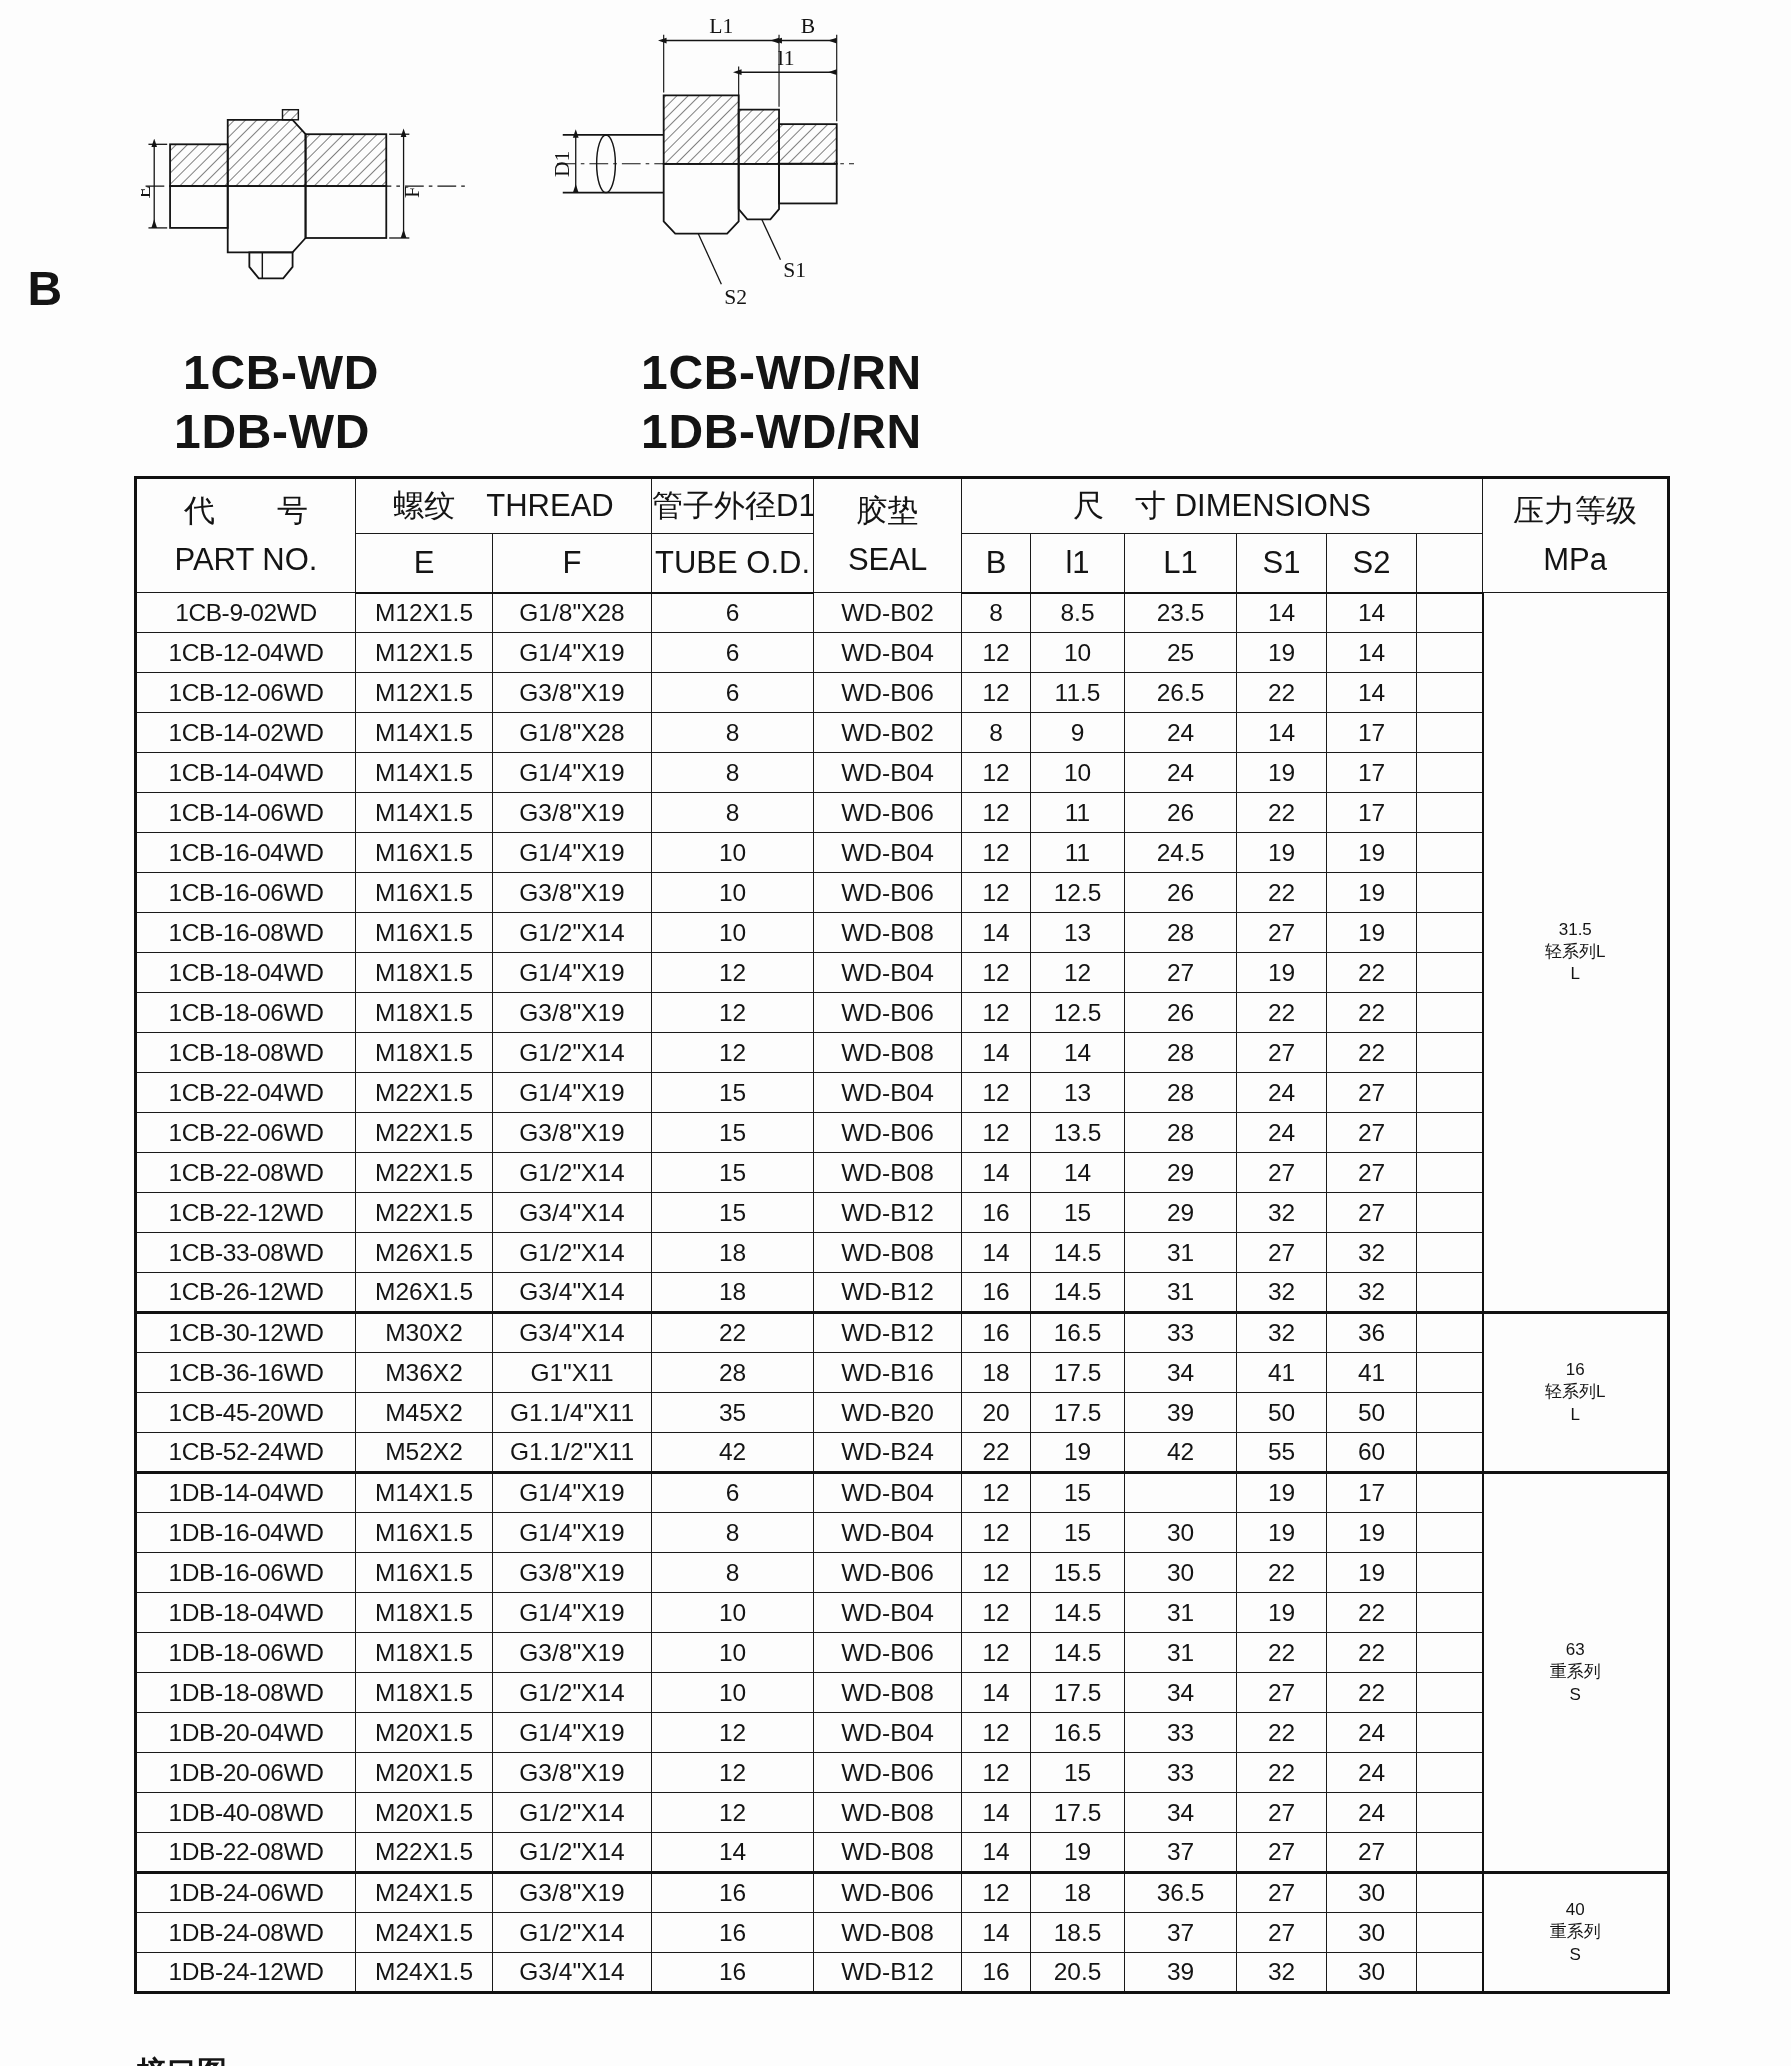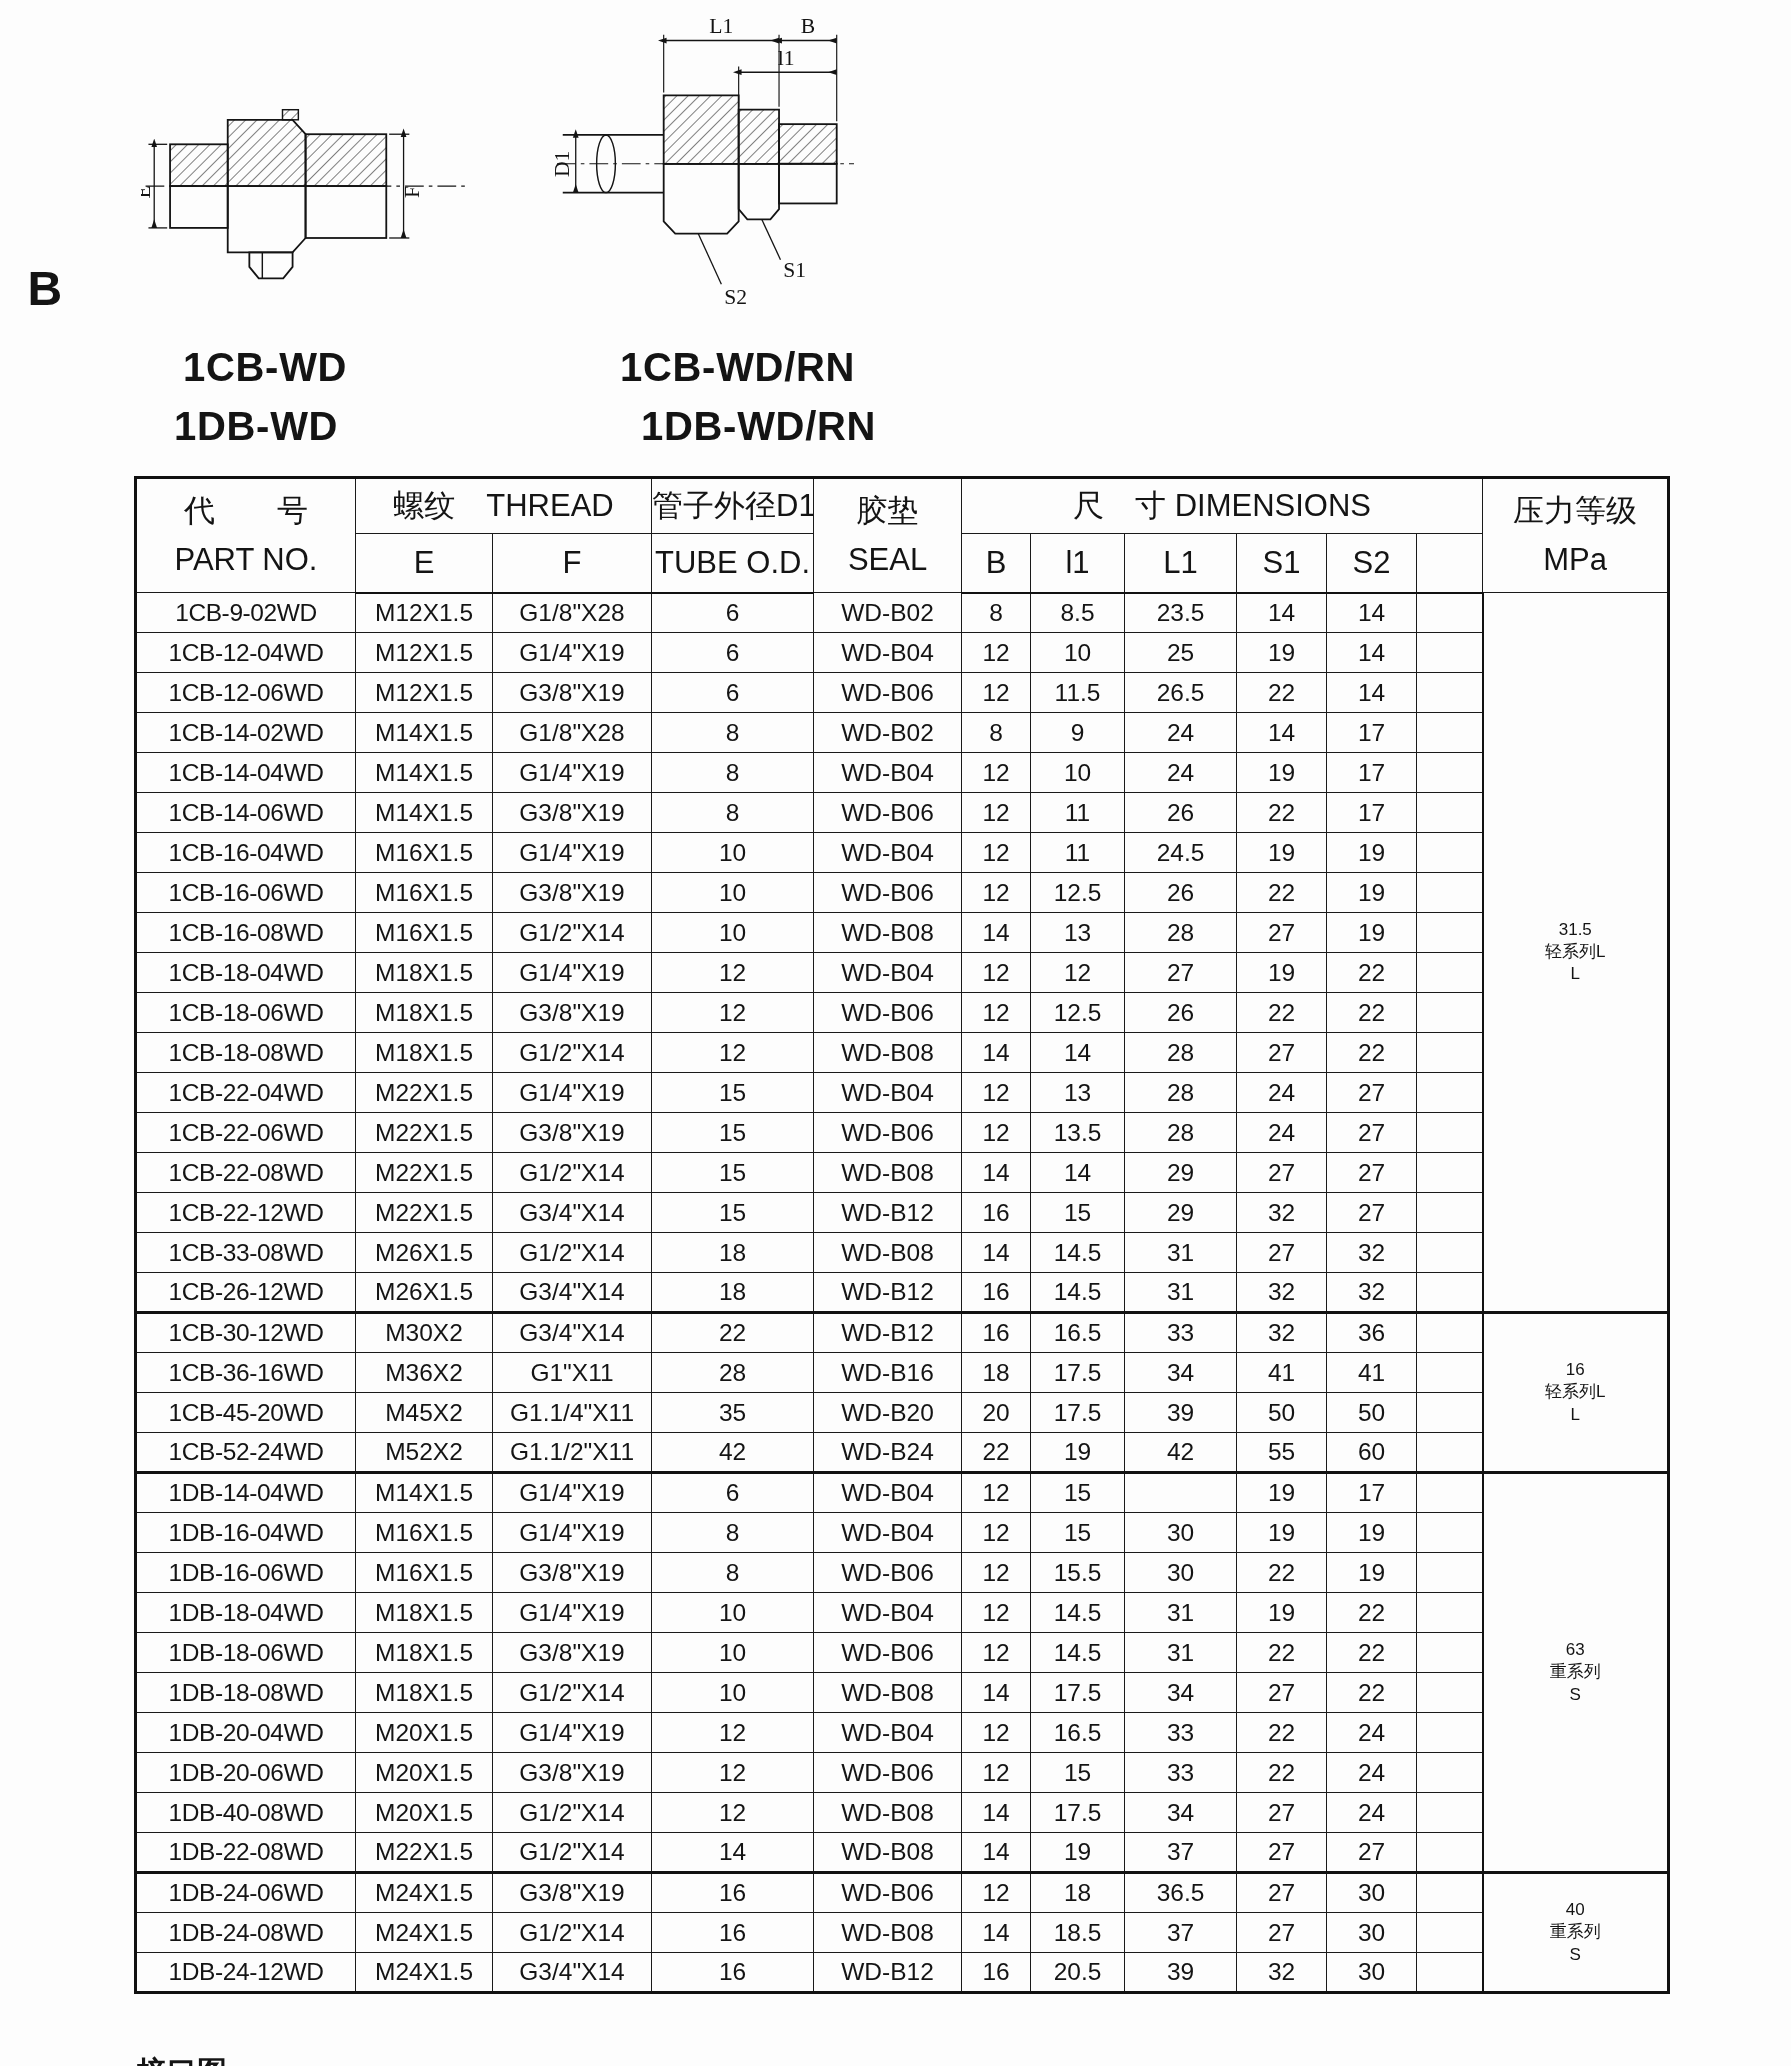--- a/index.html
+++ b/index.html
@@ -7,23 +7,23 @@
   .page {
     position:relative; width:1791px; height:2066px; background:#fdfdfd;
     color:#141414; overflow:hidden;
   }
   .section-letter {
     position:absolute; left:27.4px; top:261px; font-size:48px; font-weight:bold;
   }
   .title-block { position:absolute; left:1032px; top:230px; width:635px; text-align:center; }
   .title-cn { font-size:32px; letter-spacing:1.4px; }
   .title-en { font-size:31px; margin-top:13px; letter-spacing:0.7px; }
-  .model { position:absolute; font-size:40px; font-weight:bold; letter-spacing:0.7px; }
+  .model { position:absolute; font-size:48px; font-weight:bold; letter-spacing:0.7px; }
   .m1 { left:183px; top:345px; }
-  .m2 { left:620px; top:345px; }
+  .m2 { left:641px; top:345px; }
   .m3 { left:174px; top:404px; }
   .m4 { left:641px; top:404px; }
   svg text { font-family:"Liberation Serif","DejaVu Serif",serif; font-size:30px; fill:#141414; }
   .drawing { position:absolute; }
   .dwg-left { left:141px; top:78px; }
   .dwg-right { left:554px; top:16px; }
 
   table.spec {
     position:absolute; left:134px; top:476px; width:1534px;
     border-collapse:collapse; table-layout:fixed;

